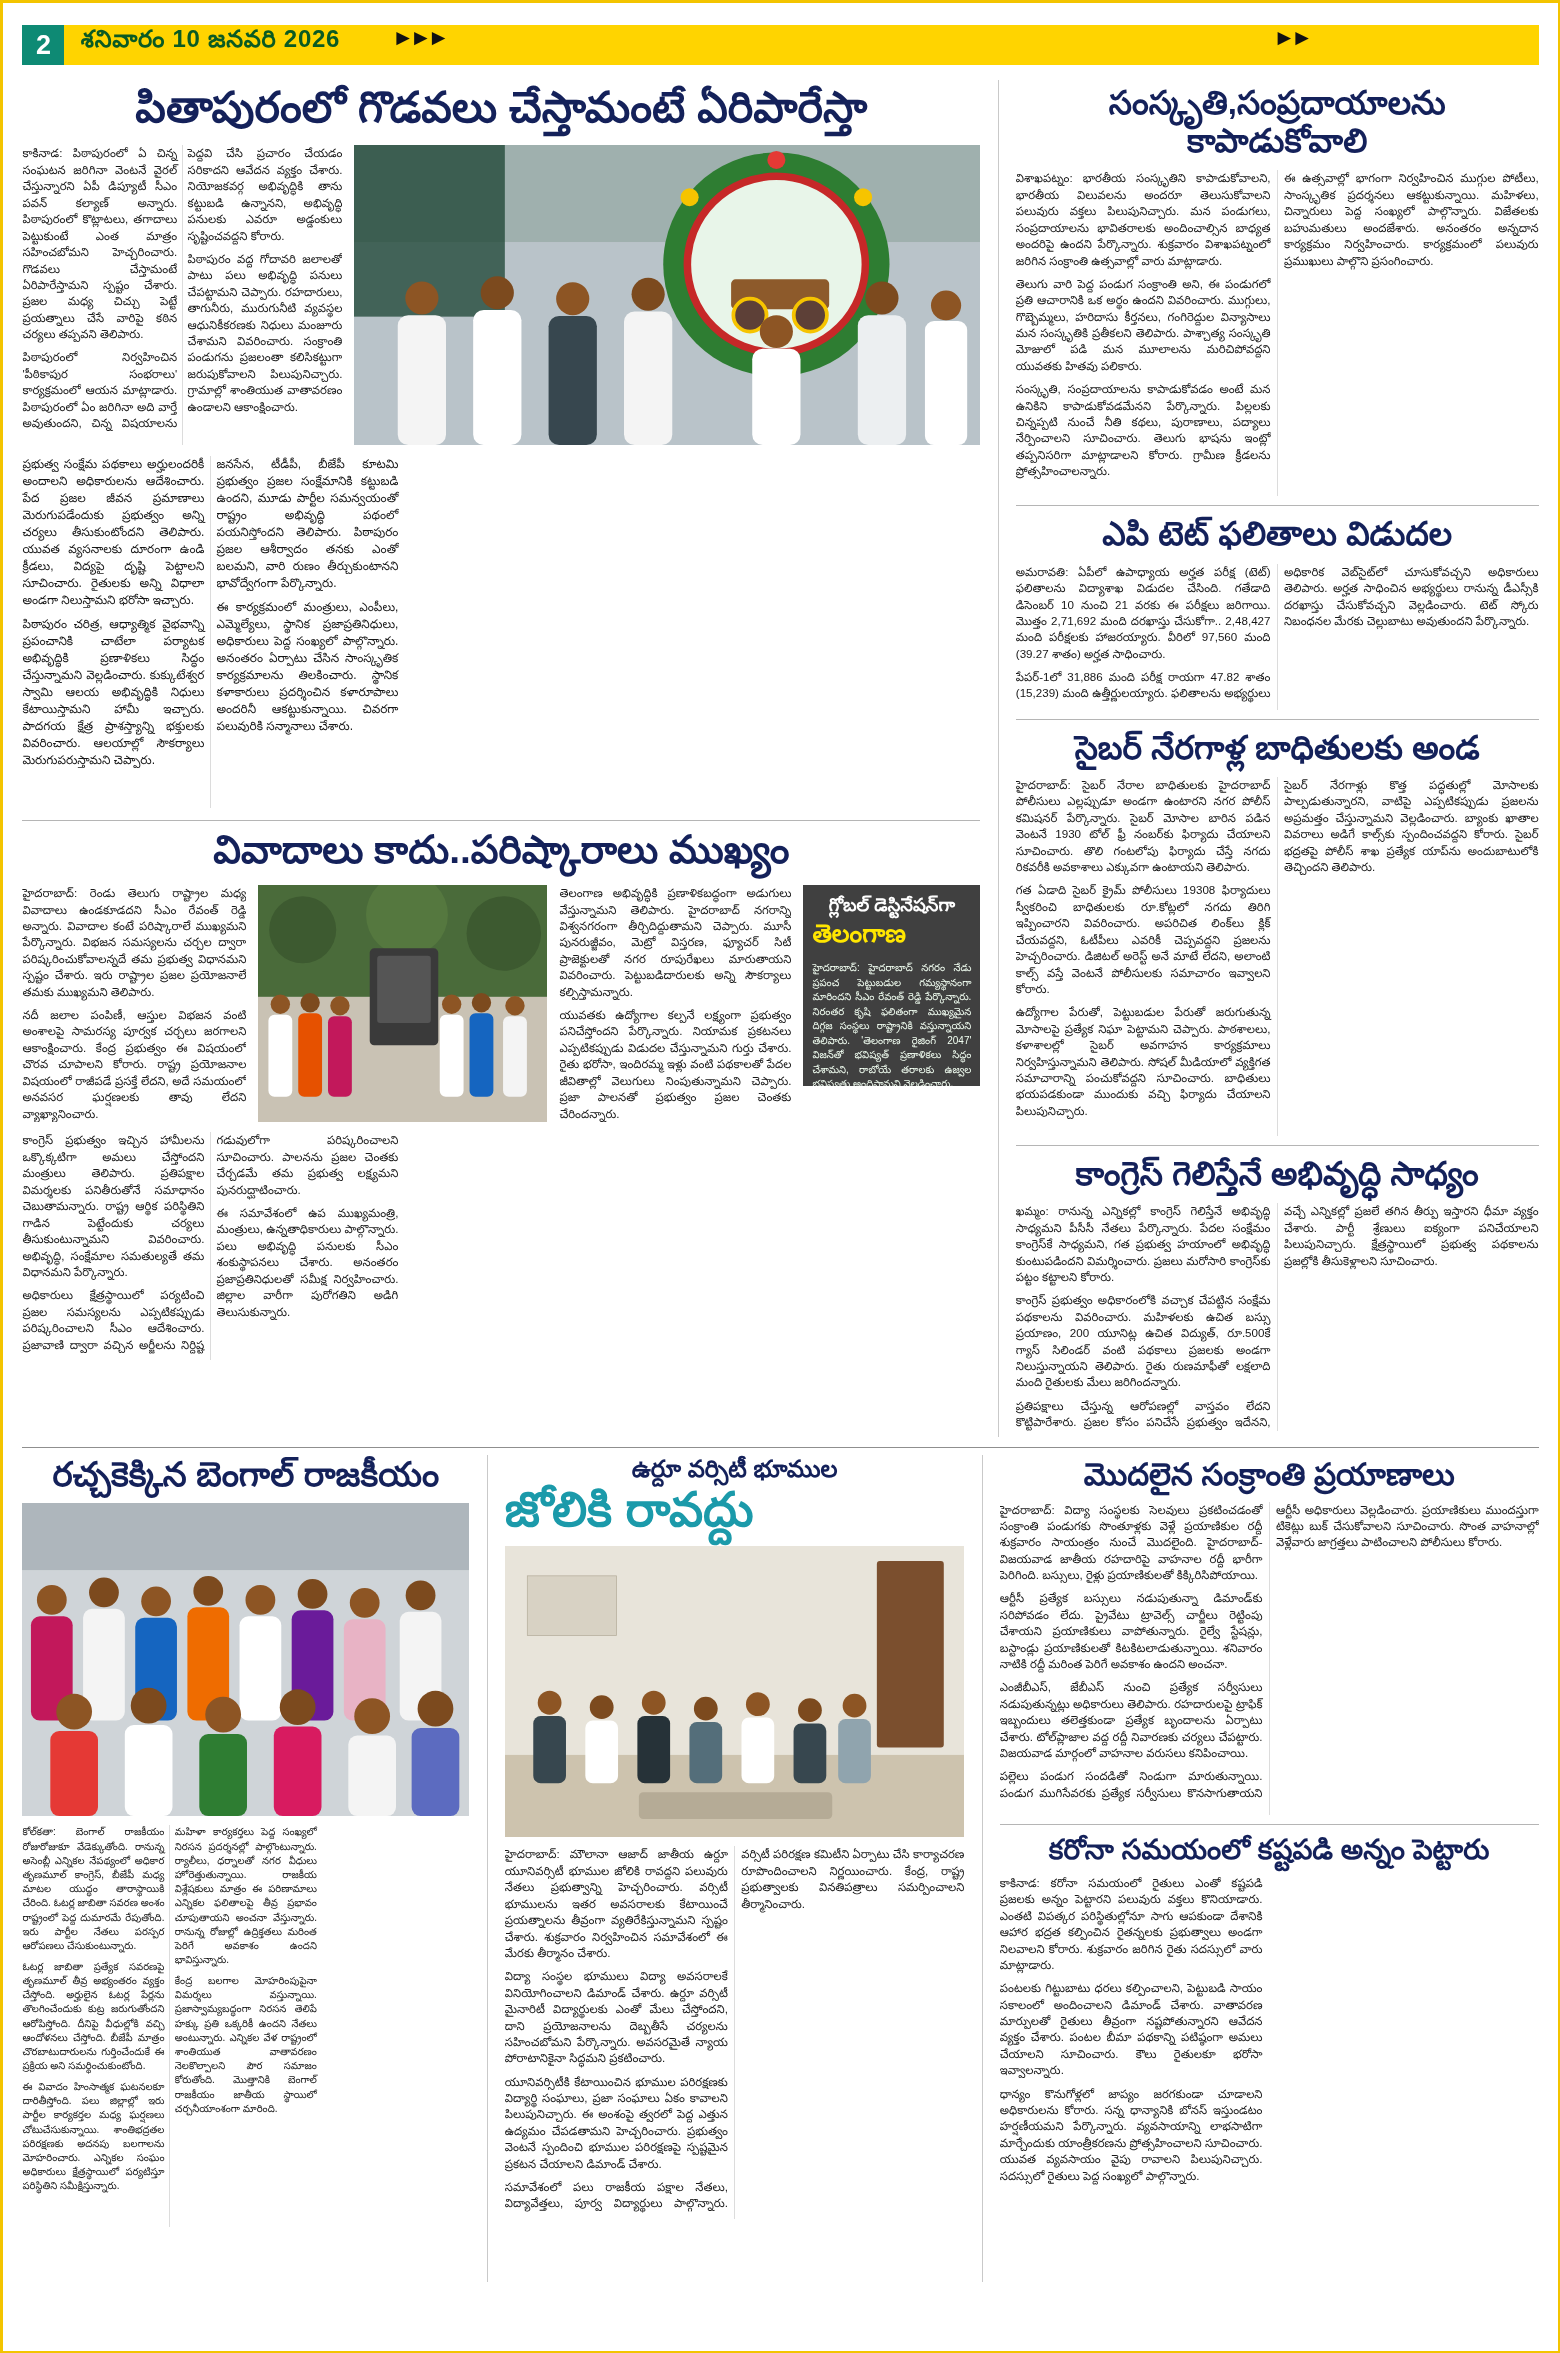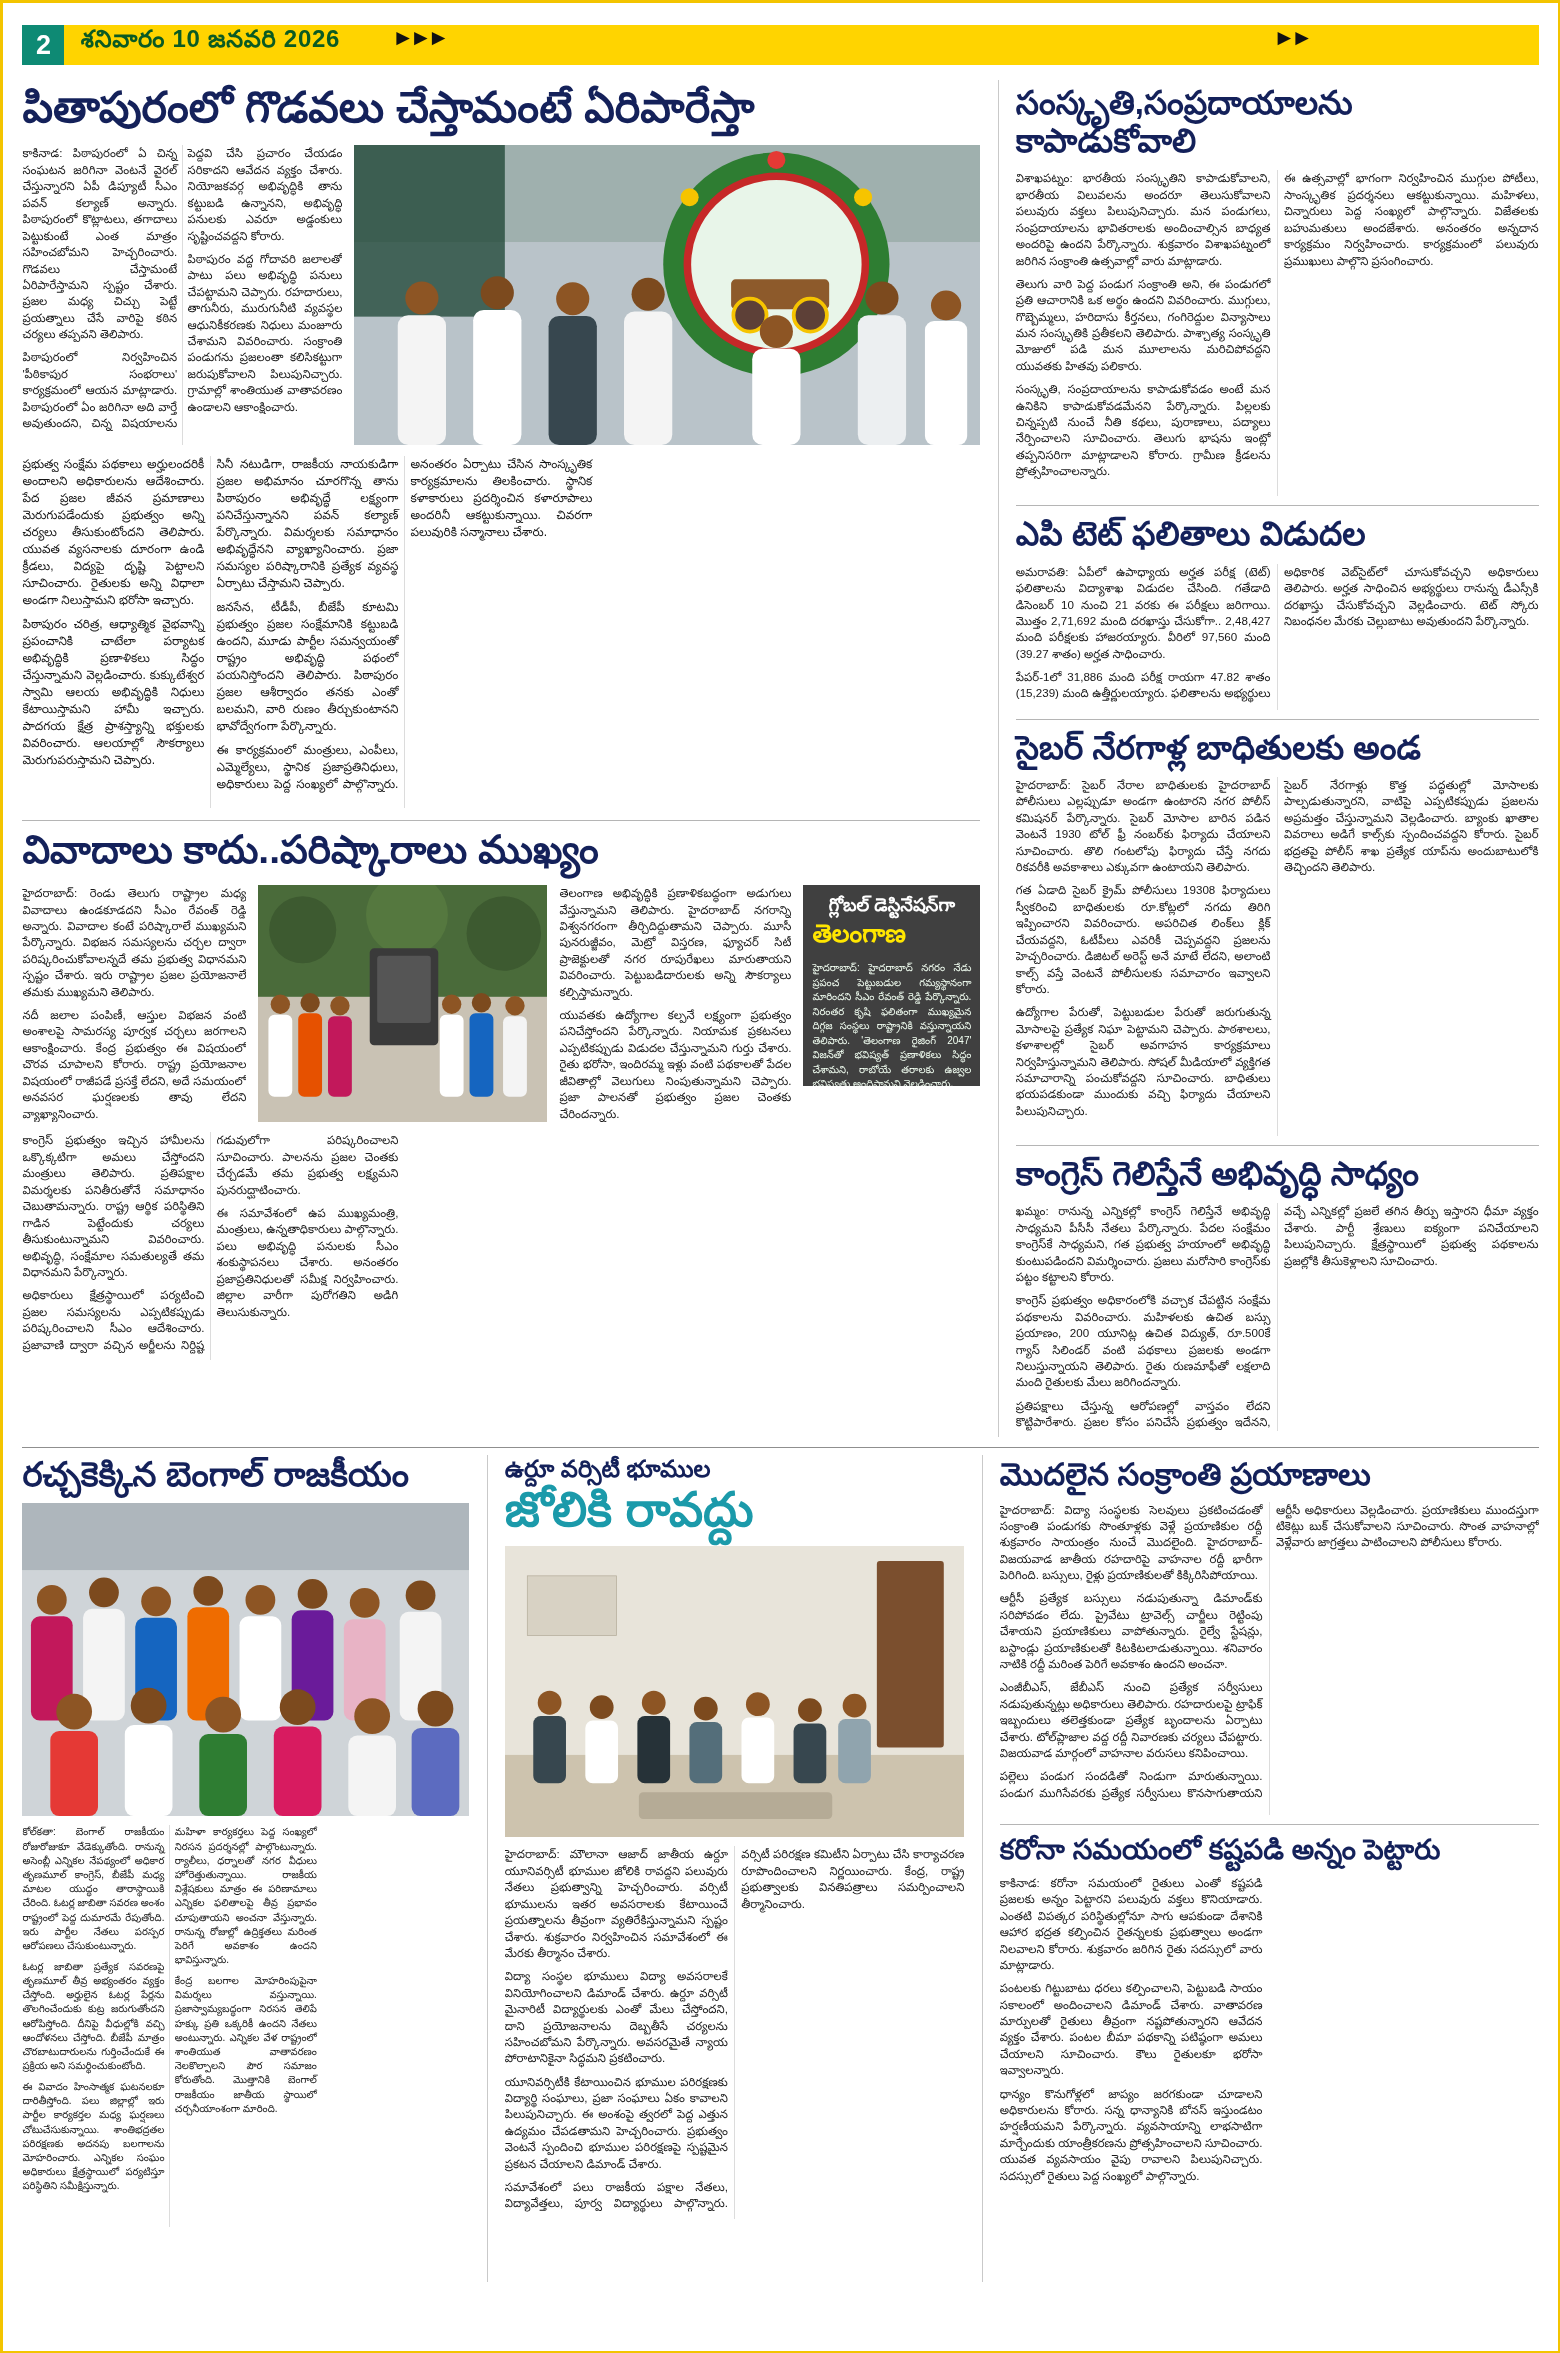--- a/index.html
+++ b/index.html
@@ -19,21 +19,21 @@
   .datebar {
     flex:1; height:40px; background:#ffd400; display:flex; align-items:flex-start;
     padding-left:16.4px; position:relative;
   }
   .date { color:#0a5a23; font-weight:bold; font-size:24px; letter-spacing:0.7px; }
   .chev { color:#111; font-size:22.4px; letter-spacing:-4.5px; margin-left:52px; }
   .chev2 { position:absolute; left:82%; margin-left:0; }
   
   .bt { font-size:11.6px; line-height:1.42; text-align:justify; color:#161616; }
   .bt p { margin:0 0 6.7px 0; }
-  .hl { font-weight:bold; color:#14215a; line-height:1.15; }
+  .hl { font-weight:bold; color:#14215a; text-align:center; line-height:1.15; }
   .rule-h { border:none; border-top:0.7px solid #b5b5b5; margin:9px 0; }
   
   .main { display:grid; grid-template-columns:958px 1fr; column-gap:18px; padding:7.5px 19.4px 0 19.4px; height:1365px; overflow:hidden; }
   .leftcol { overflow:hidden; }
   .sidebar { border-left:0.7px solid #c9c9c9; padding-left:16.4px; overflow:hidden; }
   
   .pitha-hl { font-size:43px; margin:3px 0 13.4px 0; }
   .pitha-top { display:grid; grid-template-columns:320px 1fr; gap:12px; height:300px; }
   .pitha-top .txt { column-count:2; column-gap:10.4px; column-rule:0.7px solid #dcdcdc; height:100%; overflow:hidden; column-fill:auto; }
   .photo { display:block; width:100%; background:#b9c3c9; }
@@ -119,21 +119,20 @@
               <circle cx="700" cy="205" r="22" fill="#7c4a1e"></circle>
                 <rect x="668" y="228" width="64" height="174" rx="14" fill="#eceff1"></rect>
               <circle cx="785" cy="215" r="20" fill="#8d5524"></circle>
                 <rect x="757" y="236" width="56" height="166" rx="12" fill="#ffffff"></rect>
             </g>
           </svg>
         </div>
         <div class="pitha-bottom bt">
           <p>ప్రభుత్వ సంక్షేమ పథకాలు అర్హులందరికీ అందాలని అధికారులను ఆదేశించారు. పేద ప్రజల జీవన ప్రమాణాలు మెరుగుపడేందుకు ప్రభుత్వం అన్ని చర్యలు తీసుకుంటోందని తెలిపారు. యువత వ్యసనాలకు దూరంగా ఉండి క్రీడలు, విద్యపై దృష్టి పెట్టాలని సూచించారు. రైతులకు అన్ని విధాలా అండగా నిలుస్తామని భరోసా ఇచ్చారు.</p>
           <p>పిఠాపురం చరిత్ర, ఆధ్యాత్మిక వైభవాన్ని ప్రపంచానికి చాటేలా పర్యాటక అభివృద్ధికి ప్రణాళికలు సిద్ధం చేస్తున్నామని వెల్లడించారు. కుక్కుటేశ్వర స్వామి ఆలయ అభివృద్ధికి నిధులు కేటాయిస్తామని హామీ ఇచ్చారు. పాదగయ క్షేత్ర ప్రాశస్త్యాన్ని భక్తులకు వివరించారు. ఆలయాల్లో సౌకర్యాలు మెరుగుపరుస్తామని చెప్పారు.</p>
-          <p>సినీ నటుడిగా, రాజకీయ నాయకుడిగా ప్రజల అభిమానం చూరగొన్న తాను పిఠాపురం అభివృద్ధే లక్ష్యంగా పనిచేస్తున్నానని పవన్ కల్యాణ్ పేర్కొన్నారు. విమర్శలకు సమాధానం అభివృద్ధేనని వ్యాఖ్యానించారు. ప్రజా సమస్యల పరిష్కారానికి ప్రత్యేక వ్యవస్థ ఏర్పాటు చేస్తామని చెప్పారు.</p>
           <p>జనసేన, టీడీపీ, బీజేపీ కూటమి ప్రభుత్వం ప్రజల సంక్షేమానికి కట్టుబడి ఉందని, మూడు పార్టీల సమన్వయంతో రాష్ట్రం అభివృద్ధి పథంలో పయనిస్తోందని తెలిపారు. పిఠాపురం ప్రజల ఆశీర్వాదం తనకు ఎంతో బలమని, వారి రుణం తీర్చుకుంటానని భావోద్వేగంగా పేర్కొన్నారు.</p>
           <p>ఈ కార్యక్రమంలో మంత్రులు, ఎంపీలు, ఎమ్మెల్యేలు, స్థానిక ప్రజాప్రతినిధులు, అధికారులు పెద్ద సంఖ్యలో పాల్గొన్నారు. అనంతరం ఏర్పాటు చేసిన సాంస్కృతిక కార్యక్రమాలను తిలకించారు. స్థానిక కళాకారులు ప్రదర్శించిన కళారూపాలు అందరినీ ఆకట్టుకున్నాయి. చివరగా పలువురికి సన్మానాలు చేశారు.</p>
         </div>
       </article>
 
       <article class="viva">
         <h1 class="hl viva-hl">వివాదాలు కాదు..పరిష్కారాలు ముఖ్యం</h1>
         <div class="viva-top">
           <div class="txt bt">
             <p>హైదరాబాద్: రెండు తెలుగు రాష్ట్రాల మధ్య వివాదాలు ఉండకూడదని సీఎం రేవంత్ రెడ్డి అన్నారు. వివాదాల కంటే పరిష్కారాలే ముఖ్యమని పేర్కొన్నారు. విభజన సమస్యలను చర్చల ద్వారా పరిష్కరించుకోవాలన్నదే తమ ప్రభుత్వ విధానమని స్పష్టం చేశారు. ఇరు రాష్ట్రాల ప్రజల ప్రయోజనాలే తమకు ముఖ్యమని తెలిపారు.</p>

